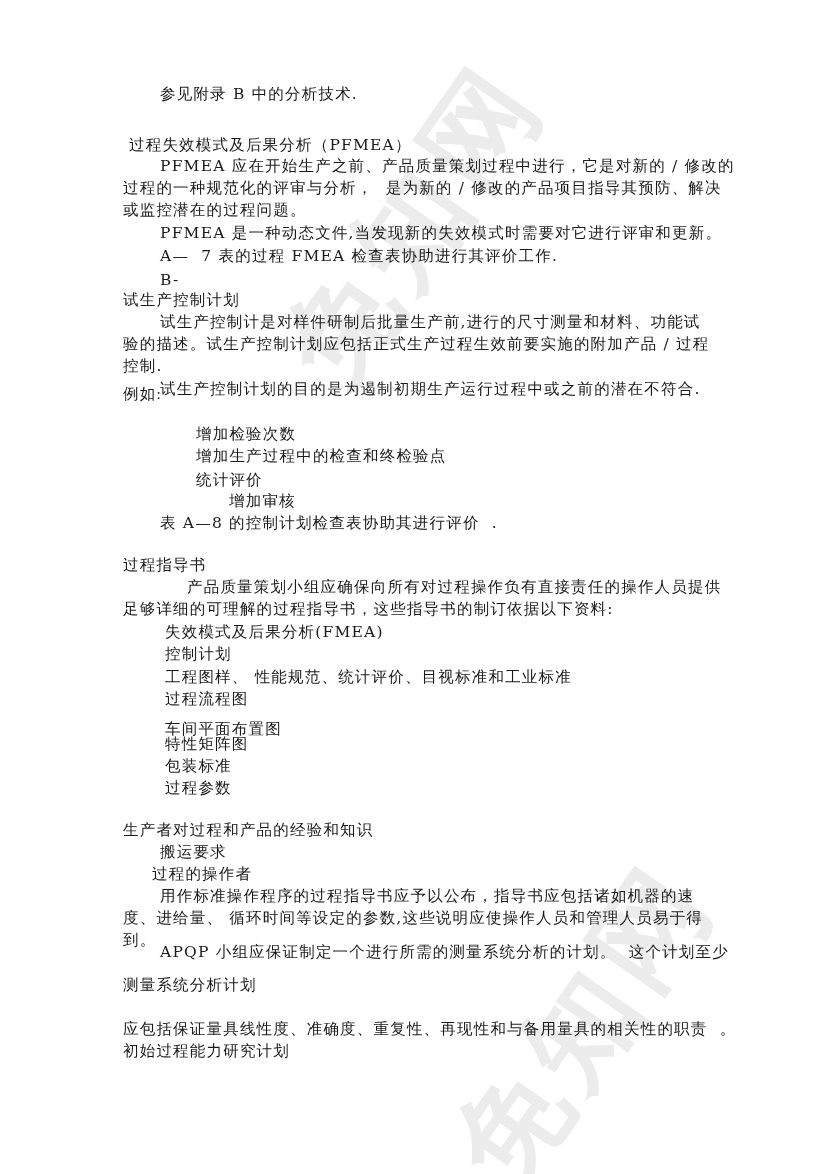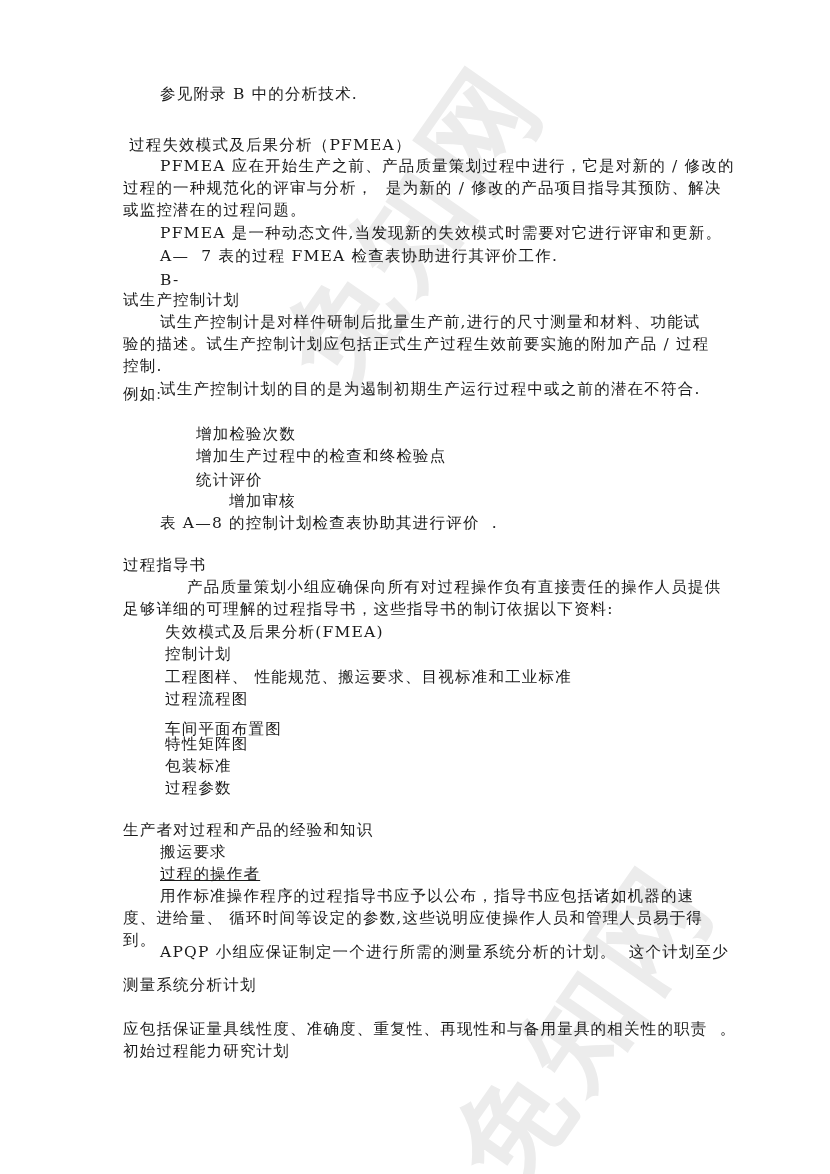--- a/index.html
+++ b/index.html
@@ -39,29 +39,29 @@
     <div class="line" style="left: 196px; top: 424px;">增加检验次数</div>
     <div class="line" style="left: 196px; top: 446px;">增加生产过程中的检查和终检验点</div>
     <div class="line" style="left: 196px; top: 470px;">统计评价</div>
     <div class="line" style="left: 196px; top: 491px; margin-left: 33px;">增加审核</div>
     <div class="line" style="left: 160px; top: 513px;">表 A—8 的控制计划检查表协助其进行评价  .</div>
     <div class="line" style="left: 123px; top: 555px;">过程指导书</div>
     <div class="line" style="left: 160px; top: 577px; margin-left: 27px;">产品质量策划小组应确保向所有对过程操作负有直接责任的操作人员提供</div>
     <div class="line" style="left: 123px; top: 599px;">足够详细的可理解的过程指导书，这些指导书的制订依据以下资料:</div>
     <div class="line" style="left: 165px; top: 622px;">失效模式及后果分析(FMEA)</div>
     <div class="line" style="left: 165px; top: 644px;">控制计划</div>
-    <div class="line" style="left: 165px; top: 667px;">工程图样、 性能规范、搬运要求、目视标准和工业标准</div>
+    <div class="line" style="left: 165px; top: 667px;">工程图样、 性能规范、统计评价、目视标准和工业标准</div>
     <div class="line" style="left: 165px; top: 689px;">过程流程图</div>
     <div class="line" style="left: 165px; top: 711px; margin-top: 8px;">车间平面布置图</div>
     <div class="line" style="left: 165px; top: 734px;">特性矩阵图</div>
     <div class="line" style="left: 165px; top: 756px;">包装标准</div>
     <div class="line" style="left: 165px; top: 778px;">过程参数</div>
     <div class="line" style="left: 123px; top: 820px;">生产者对过程和产品的经验和知识</div>
     <div class="line" style="left: 160px; top: 842px;">搬运要求</div>
-    <div class="line" style="left: 160px; top: 864px; text-decoration: underline;">过程的操作者</div>
+    <div class="line" style="left: 152px; top: 864px;">过程的操作者</div>
     <div class="line" style="left: 123px; top: 908px;">度、进给量、 循环时间等设定的参数,这些说明应使操作人员和管理人员易于得</div>
     <div class="line" style="left: 160px; top: 886px;">用作标准操作程序的过程指导书应予以公布，指导书应包括诸如机器的速</div>
     <div class="line" style="left: 123px; top: 930px;">到。</div>
     <div class="line" style="left: 123px; top: 975px;">测量系统分析计划</div>
     <div class="line" style="left: 160px; top: 942px;">APQP 小组应保证制定一个进行所需的测量系统分析的计划。  这个计划至少</div>
     <div class="line" style="left: 123px; top: 1019px;">应包括保证量具线性度、准确度、重复性、再现性和与备用量具的相关性的职责  。</div>
     <div class="line" style="left: 123px; top: 1041px;">初始过程能力研究计划</div>
   </div>
 
 </body></html>

